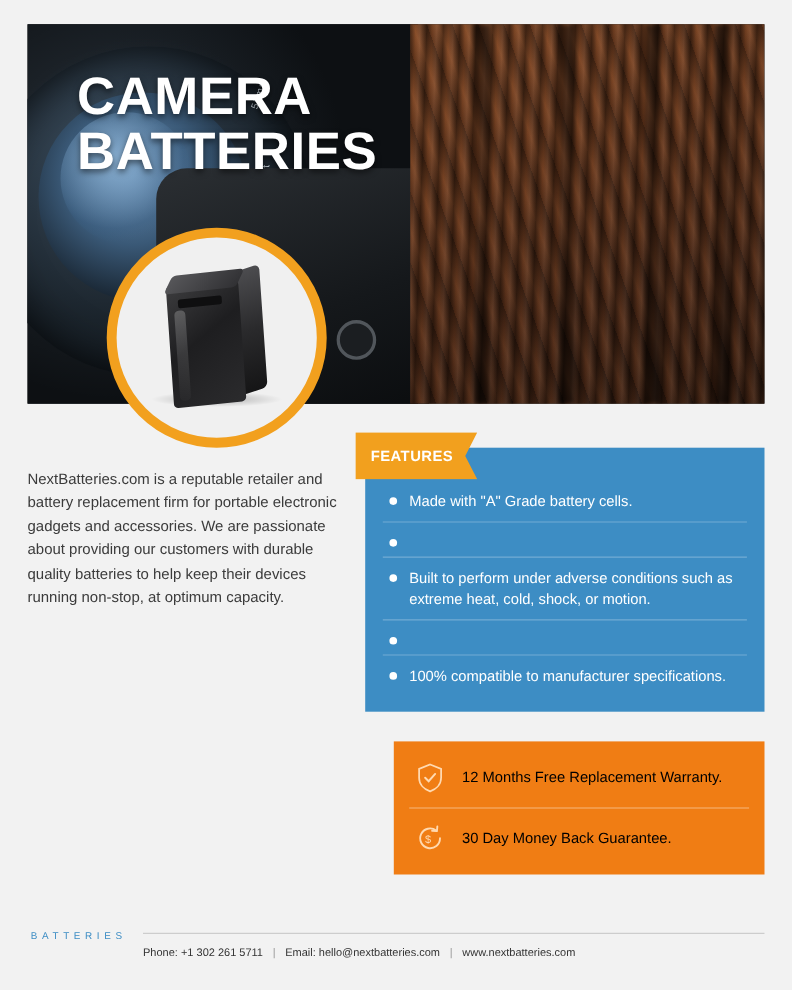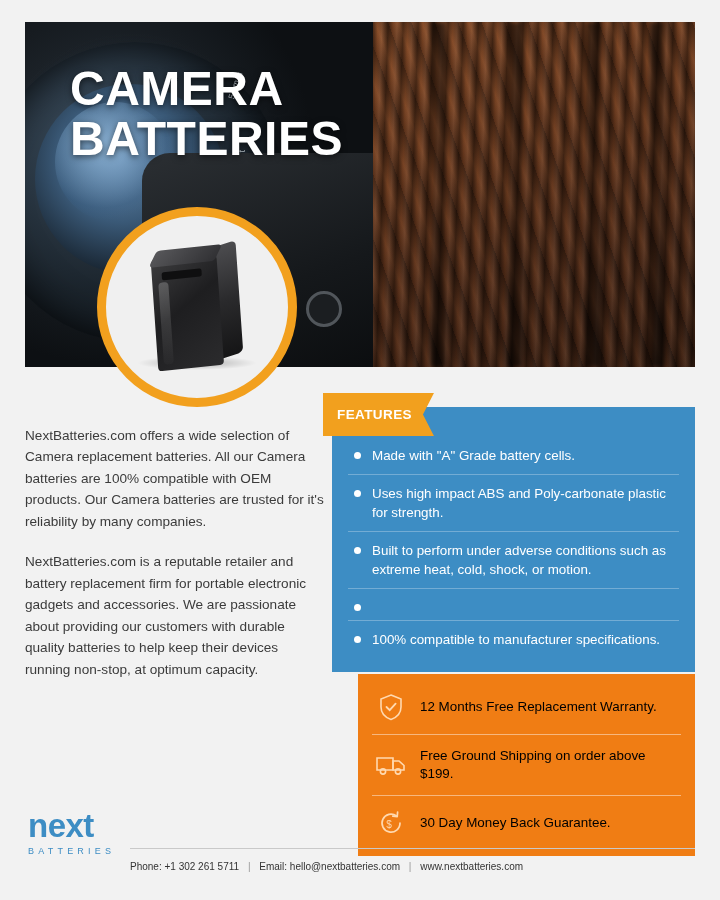--- a/index.html
+++ b/index.html
@@ -349,34 +349,32 @@
       <div class="batt-side"></div>
       <div class="batt-face">
         <div class="batt-contact"></div>
         <div class="batt-shine"></div>
       </div>
       <div class="batt-top"></div>
     </div>
   </div>
 
   <div class="left-col">
-    <p>NextBatteries.com offers a wide selection of Camera replacement batteries. All our Camera batteries are 100% compatible with OEM products. Our Camera batteries are trusted for it's reliability by many companies.</p>
     <p>NextBatteries.com is a reputable retailer and battery replacement firm for portable electronic gadgets and accessories. We are passionate about providing our customers with durable quality batteries to help keep their devices running non-stop, at optimum capacity.</p>
   </div>
 
   <div class="features">
     <div class="features-tag">FEATURES</div>
 
     <div class="feat-item">
       <span class="feat-bullet"></span>
       <span>Made with "A" Grade battery cells.</span>
     </div>
     <div class="feat-item">
       <span class="feat-bullet"></span>
-      <span>Uses high impact ABS and Poly-carbonate plastic for strength.</span>
     </div>
     <div class="feat-item">
       <span class="feat-bullet"></span>
       <span>Built to perform under adverse conditions such as extreme heat, cold, shock, or motion.</span>
     </div>
     <div class="feat-item">
       <span class="feat-bullet"></span>
     </div>
     <div class="feat-item">
       <span class="feat-bullet"></span>
@@ -389,46 +387,34 @@
     <div class="gr-item">
       <span class="gr-icon">
         <svg width="26" height="28" viewBox="0 0 26 28">
           <path d="M13 2 L23 6 V14 C23 20 18.5 24.5 13 26.5 C7.5 24.5 3 20 3 14 V6 Z" fill="none" stroke="#ffd9b0" stroke-width="1.6"></path>
           <path d="M8.5 14 L11.7 17.2 L17.6 10.6" fill="none" stroke="#ffd9b0" stroke-width="1.8" stroke-linecap="round"></path>
         </svg>
       </span>
       <span>12 Months Free Replacement Warranty.</span>
     </div>
 
-    <div class="gr-item">
-      <span class="gr-icon">
-        <svg width="32" height="24" viewBox="0 0 32 24">
-          <path d="M2 5 H18 V17 H2 Z" fill="none" stroke="#ffd9b0" stroke-width="1.6"></path>
-          <path d="M18 8 H24 L29 12.5 V17 H18 Z" fill="none" stroke="#ffd9b0" stroke-width="1.6"></path>
-          <circle cx="8" cy="18.5" r="2.6" fill="none" stroke="#ffd9b0" stroke-width="1.6"></circle>
-          <circle cx="23" cy="18.5" r="2.6" fill="none" stroke="#ffd9b0" stroke-width="1.6"></circle>
-        </svg>
-      </span>
-      <span>Free Ground Shipping on order above $199.</span>
-    </div>
 
     <div class="gr-item">
       <span class="gr-icon">
         <svg width="28" height="28" viewBox="0 0 28 28">
           <path d="M23 14 A9 9 0 1 1 19.5 7" fill="none" stroke="#ffd9b0" stroke-width="1.7" stroke-linecap="round"></path>
           <path d="M20.6 3.2 L20.2 7.6 L15.8 7.2" fill="none" stroke="#ffd9b0" stroke-width="1.7" stroke-linecap="round" stroke-linejoin="round"></path>
           <text x="9.3" y="18.6" font-family="Liberation Sans, sans-serif" font-size="10" fill="#ffd9b0">$</text>
         </svg>
       </span>
       <span>30 Day Money Back Guarantee.</span>
     </div>
   </div>
 
   <div class="logo">
-    <div class="logo-next">next</div>
     <div class="logo-sub">BATTERIES</div>
   </div>
 
   <div class="footer-bar">
     <span>Phone: +1 302 261 5711</span>
     <span class="sep">|</span>
     <span>Email: hello@nextbatteries.com</span>
     <span class="sep">|</span>
     <span>www.nextbatteries.com</span>
   </div>

